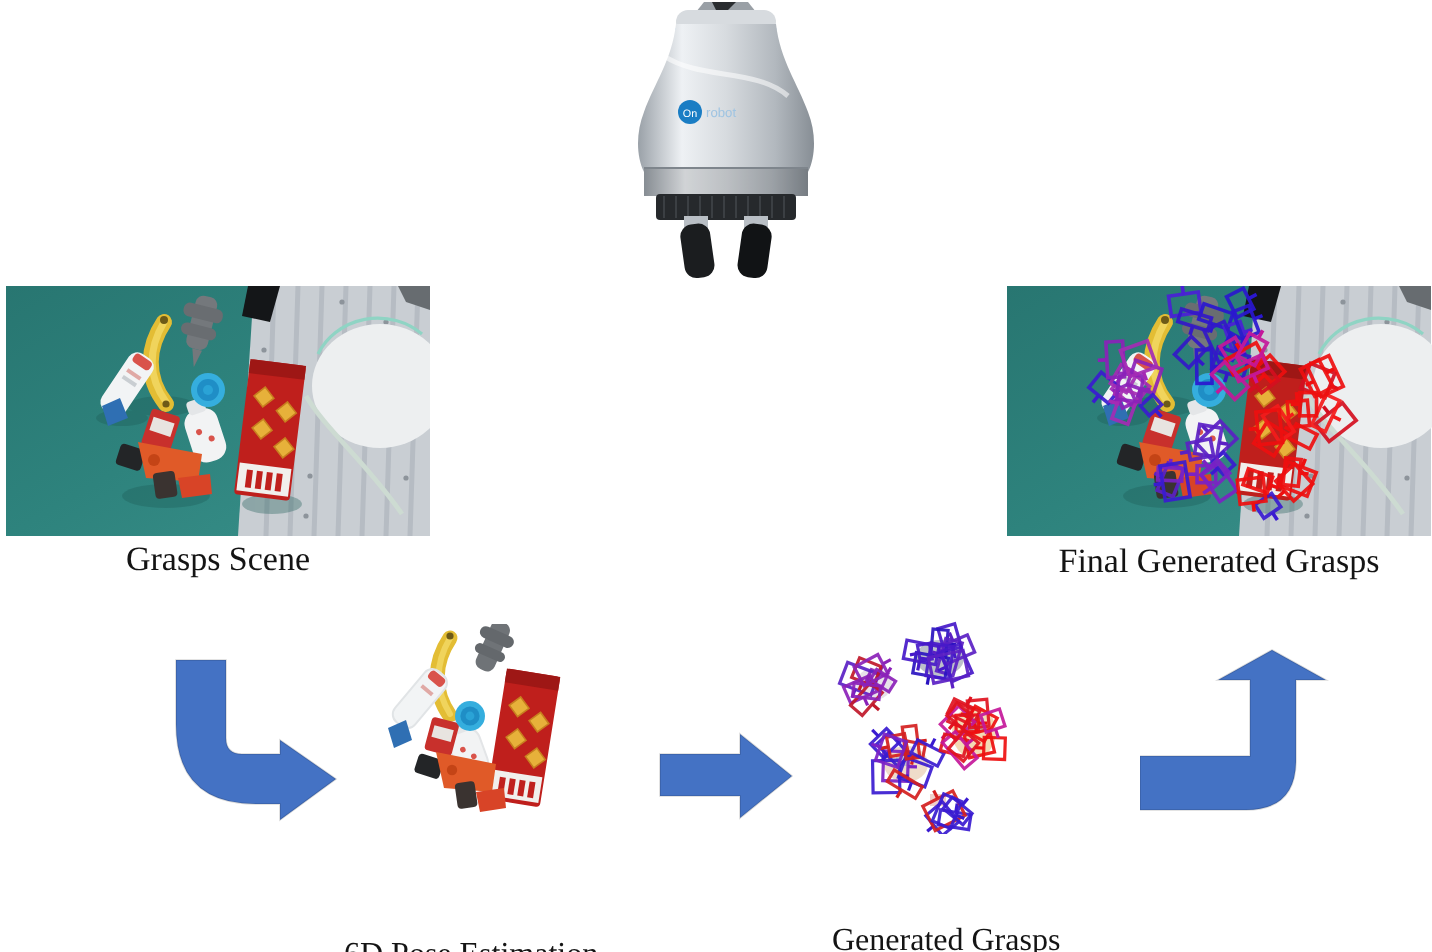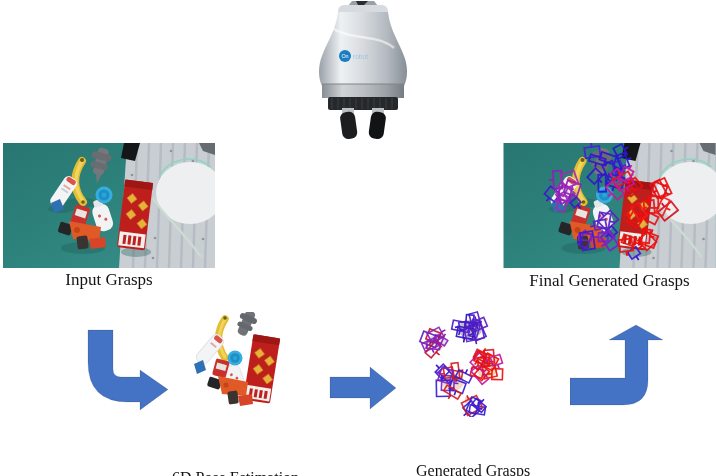--- a/index.html
+++ b/index.html
@@ -227,21 +227,21 @@
   </g>
   <rect x="44" y="108" width="12" height="9" fill="#b9bfc5"></rect>
   <rect x="74" y="108" width="12" height="9" fill="#b9bfc5"></rect>
   <rect x="43" y="112" width="15" height="27" rx="6" fill="#1b1d1f" transform="rotate(-8 50 124)"></rect>
   <rect x="72" y="112" width="15" height="27" rx="6" fill="#111315" transform="rotate(8 80 124)"></rect>
 </svg>
 
 <svg class="abs" style="left:3px;top:143px" width="212" height="125" viewBox="0 0 212 125" role="img">
   <use href="#scene-base"></use>
 </svg>
-<div class="abs caption cap-lg" style="left:3px;top:270px;width:212px">Input Grasps</div>
+<div class="abs caption cap-lg" style="left:3px;top:270px;width:212px">Grasps Scene</div>
 
 <svg class="abs" style="left:503px;top:143px" width="213" height="125" viewBox="0 0 213 125" role="img">
   <use href="#scene-base" width="213" height="125"></use>
   <g id="overlay-final">
       <g transform="translate(89.4 9.1) rotate(352)">
         <rect x="-7.495143528562039" y="-5.085781074129045" width="14.990287057124078" height="10.17156214825809" fill="none" stroke="#4a1fd6" stroke-width="1.8" opacity="0.92"></rect>
         <line x1="0" y1="-5.085781074129045" x2="0" y2="-9.585781074129045" stroke="#4a1fd6" stroke-width="1.8"></line>
       </g>
       <g transform="translate(104.9 15.2) rotate(199)">
         <rect x="-7.64911044947803" y="-4.0312622440978885" width="15.29822089895606" height="8.062524488195777" fill="none" stroke="#2a17cf" stroke-width="1.8" opacity="0.92"></rect>

